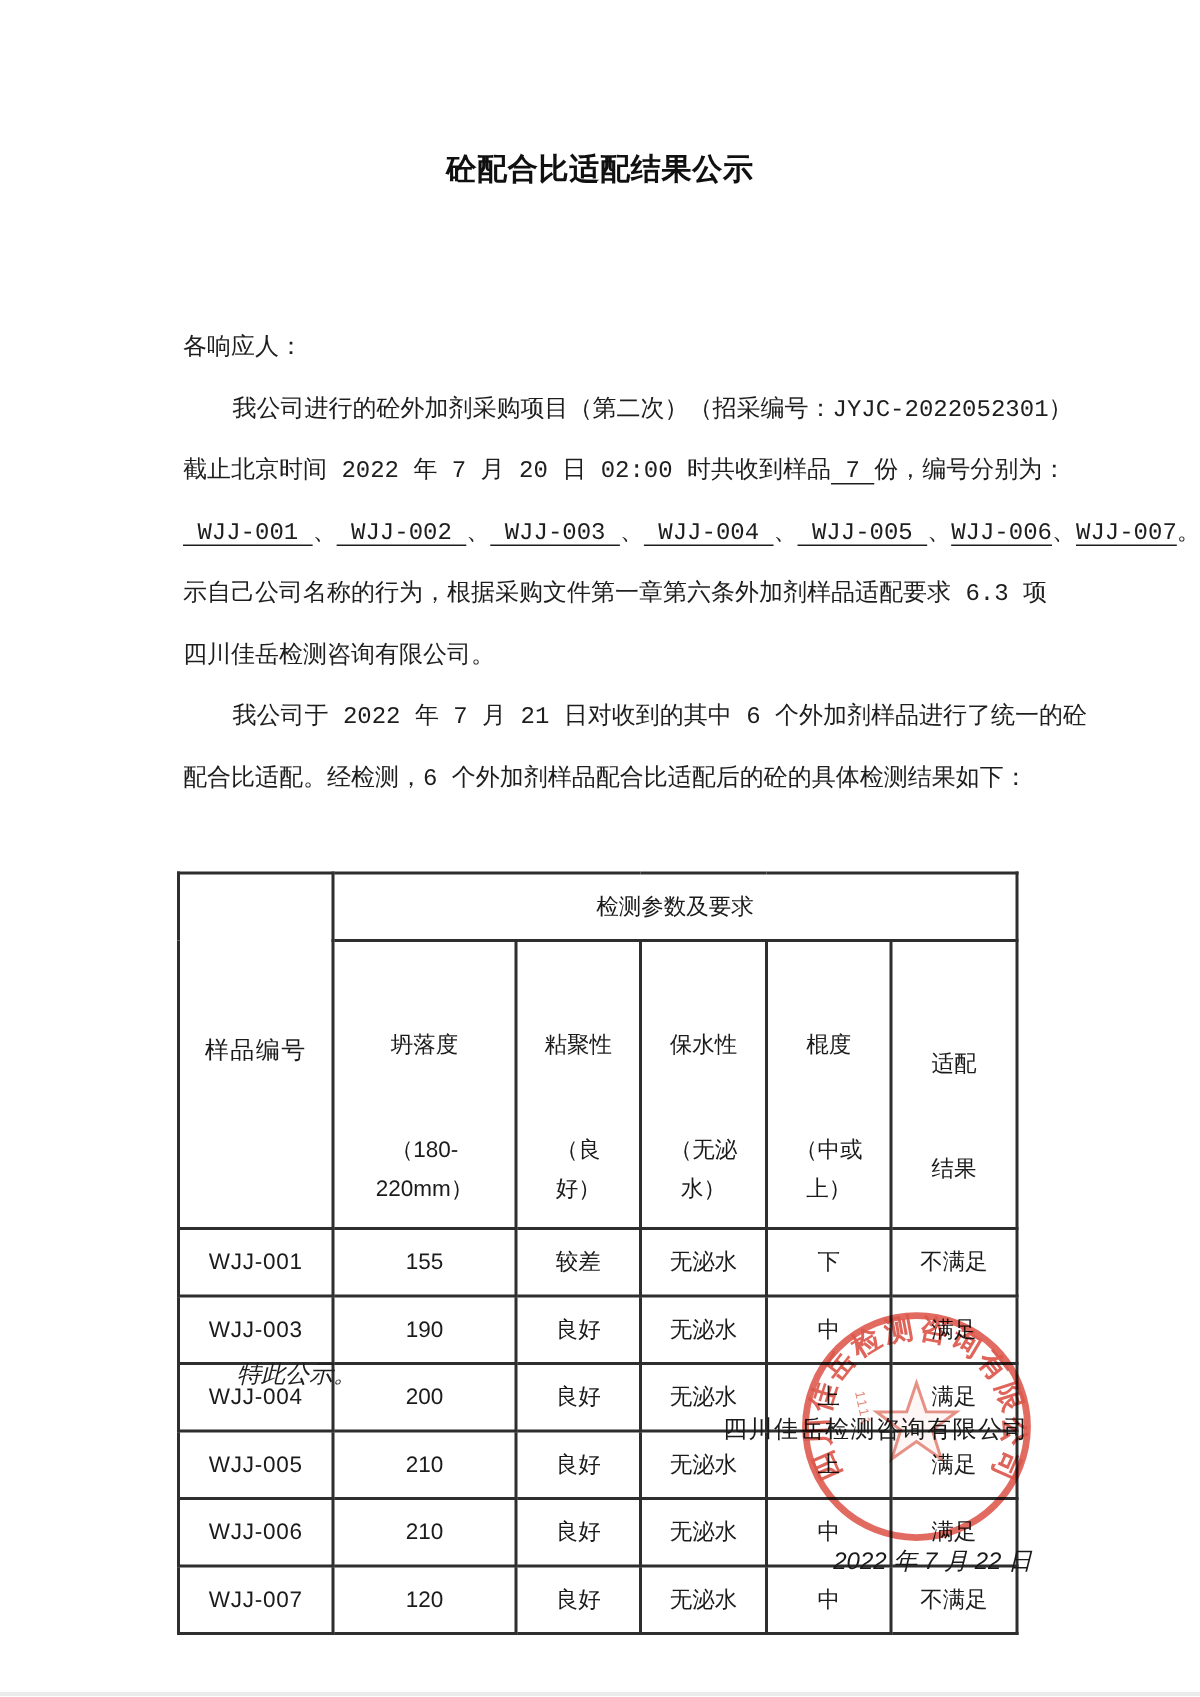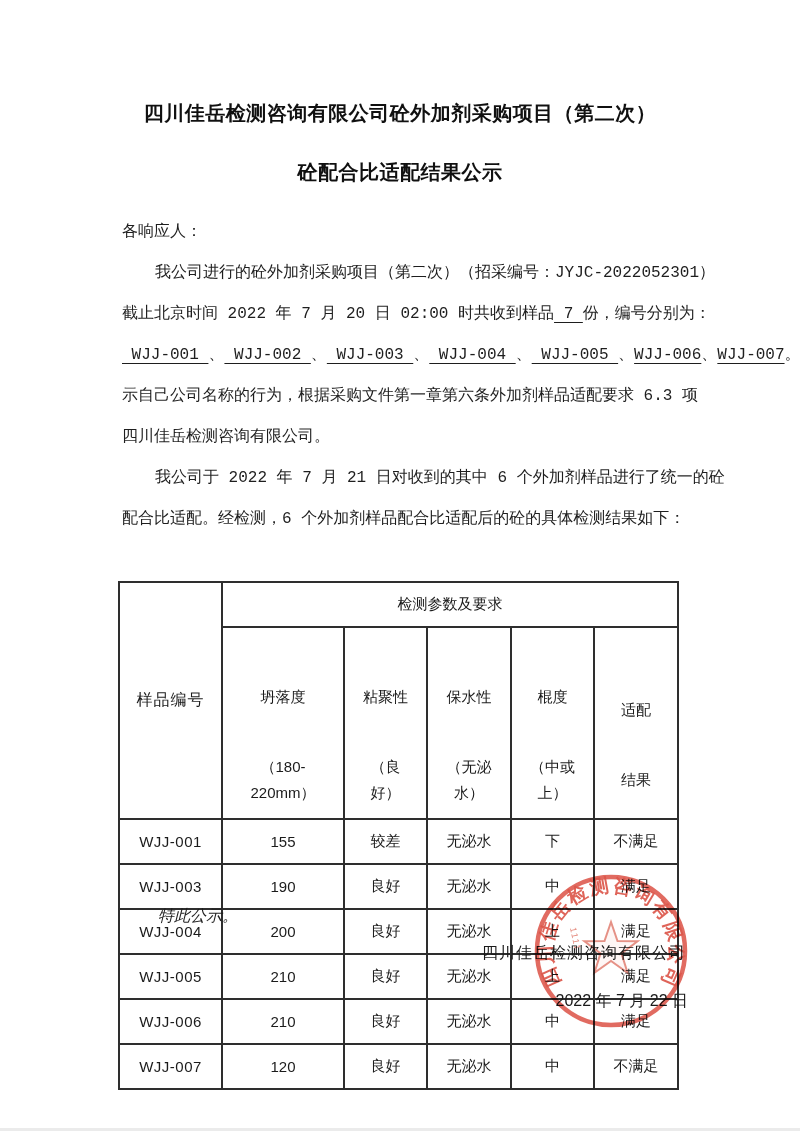--- a/index.html
+++ b/index.html
@@ -26,32 +26,31 @@
   }
   table.results td { border:2px solid #2e2e2e; padding:12px; overflow:hidden;text-align:center; }
   tr.hrow1 { height:44px; }
   tr.hrow2 { height:68px; }
   tr.drow  { height:35px; }
   td.sample-head { font-size:16px; letter-spacing:1px; }
   .hc-line { display:block; line-height:26px;margin-top:44px; }
   td.id-cell { letter-spacing:0.5px; }
   .closing { position:absolute; left:158px; top:906px; font-size:16px; color:#1e1e1e;font-style:italic; }
   .sig-company { position:absolute; right:114px; top:943px; font-size:16px; color:#1a1a1a; letter-spacing:1px; }
-  .sig-date { position:absolute; right:112px; top:991px; font-size:16px; color:#1a1a1a; }
+  .sig-date { position:absolute; right:112px; top:1031px; font-size:16px; color:#1a1a1a;font-style:italic; }
   .stamp { position:absolute; left:526px; top:866px; width:170px; height:170px;
            mix-blend-mode:multiply; opacity:0.92; pointer-events:none; }
   .scan-edge { position:absolute; left:0; bottom:0; width:800px; height:3px; background:#ebebeb; }
 </style>
 </head>
 <body>
 
 <div class="page">
 
   <div class="doc-title">
-    <div>四川佳岳检测咨询有限公司砼外加剂采购项目（第二次）</div>
     <div>砼配合比适配结果公示</div>
   </div>
 
   <div class="body-lines" id="body-lines">
       <div class="body-line"><span class="seg">各响应人：</span></div>
       <div class="body-line indent"><span class="seg">我公司进行的砼外加剂采购项目（第二次）（招采编号：JYJC-2022052301）</span></div>
       <div class="body-line"><span class="seg">截止北京时间 2022 年 7 月 20 日 02:00 时共收到样品</span><span class="useg"> 7 </span><span class="seg">份，编号分别为：</span></div>
       <div class="body-line"><span class="useg"> WJJ-001 </span><span class="seg">、</span><span class="useg"> WJJ-002 </span><span class="seg">、</span><span class="useg"> WJJ-003 </span><span class="seg">、</span><span class="useg"> WJJ-004 </span><span class="seg">、</span><span class="useg"> WJJ-005 </span><span class="seg">、</span><span class="useg">WJJ-006</span><span class="seg">、</span><span class="useg">WJJ-007</span><span class="seg">。</span></div>
       <div class="body-line"><span class="seg">示自己公司名称的行为，根据采购文件第一章第六条外加剂样品适配要求 6.3 项</span></div>
       <div class="body-line"><span class="seg">四川佳岳检测咨询有限公司。</span></div>

